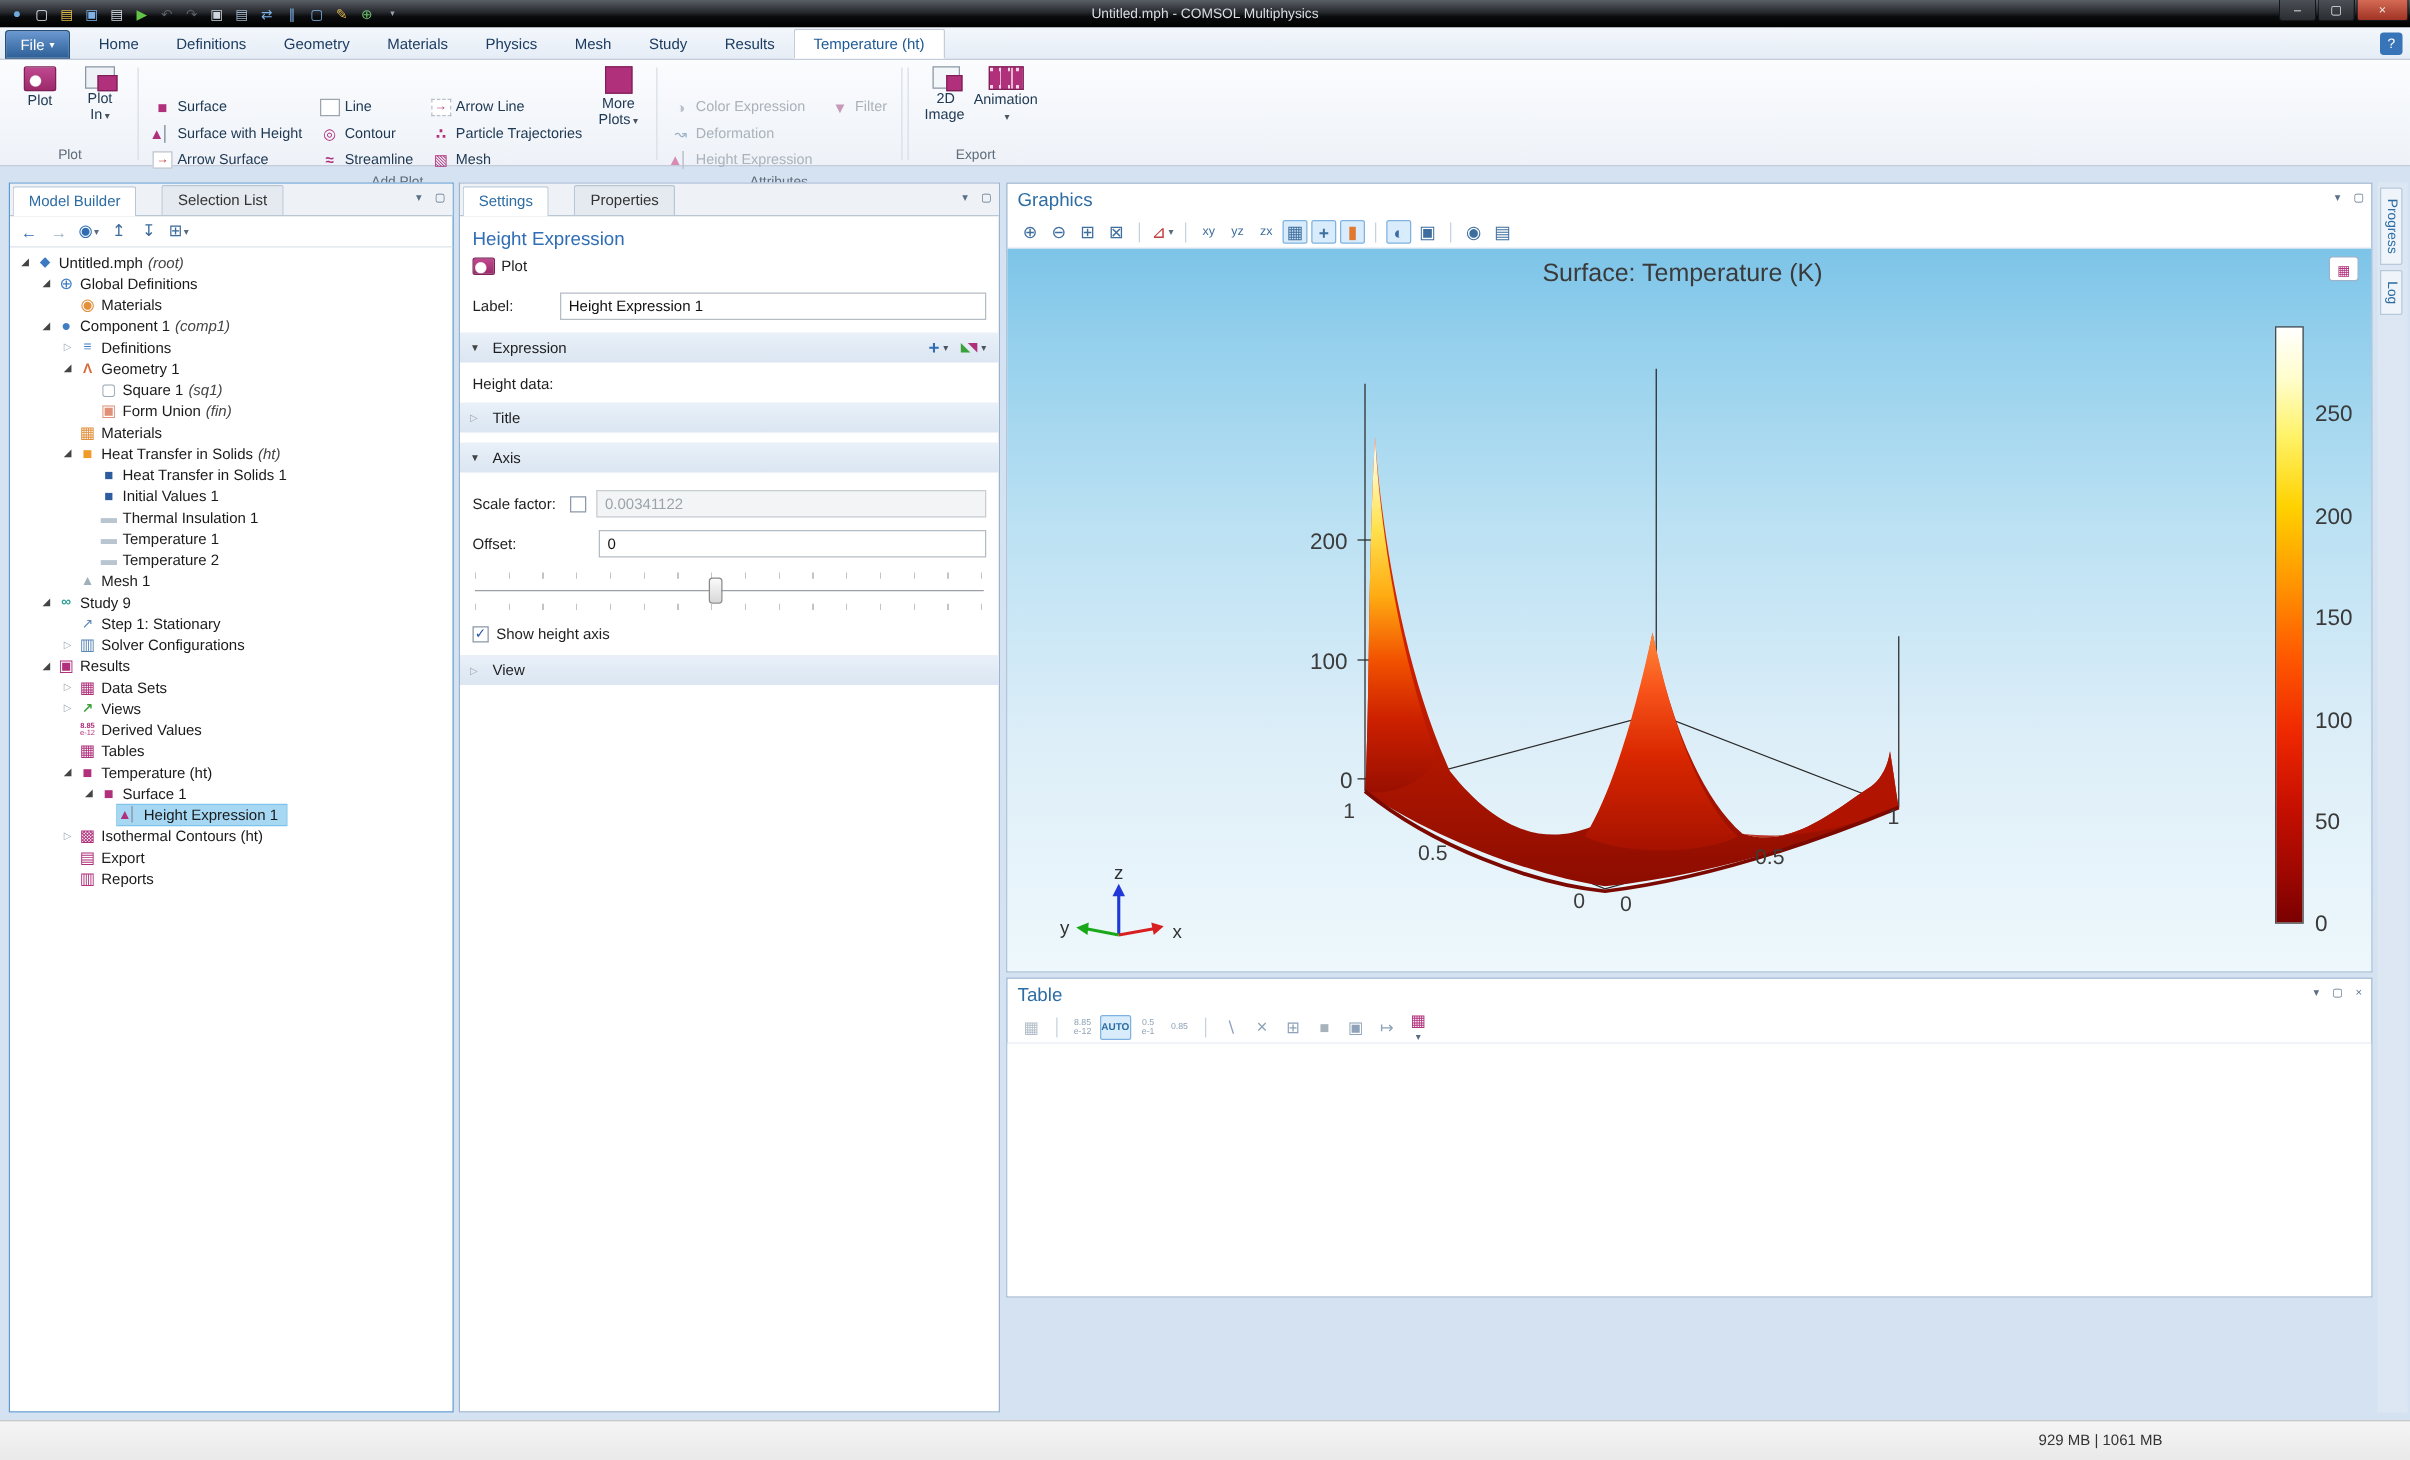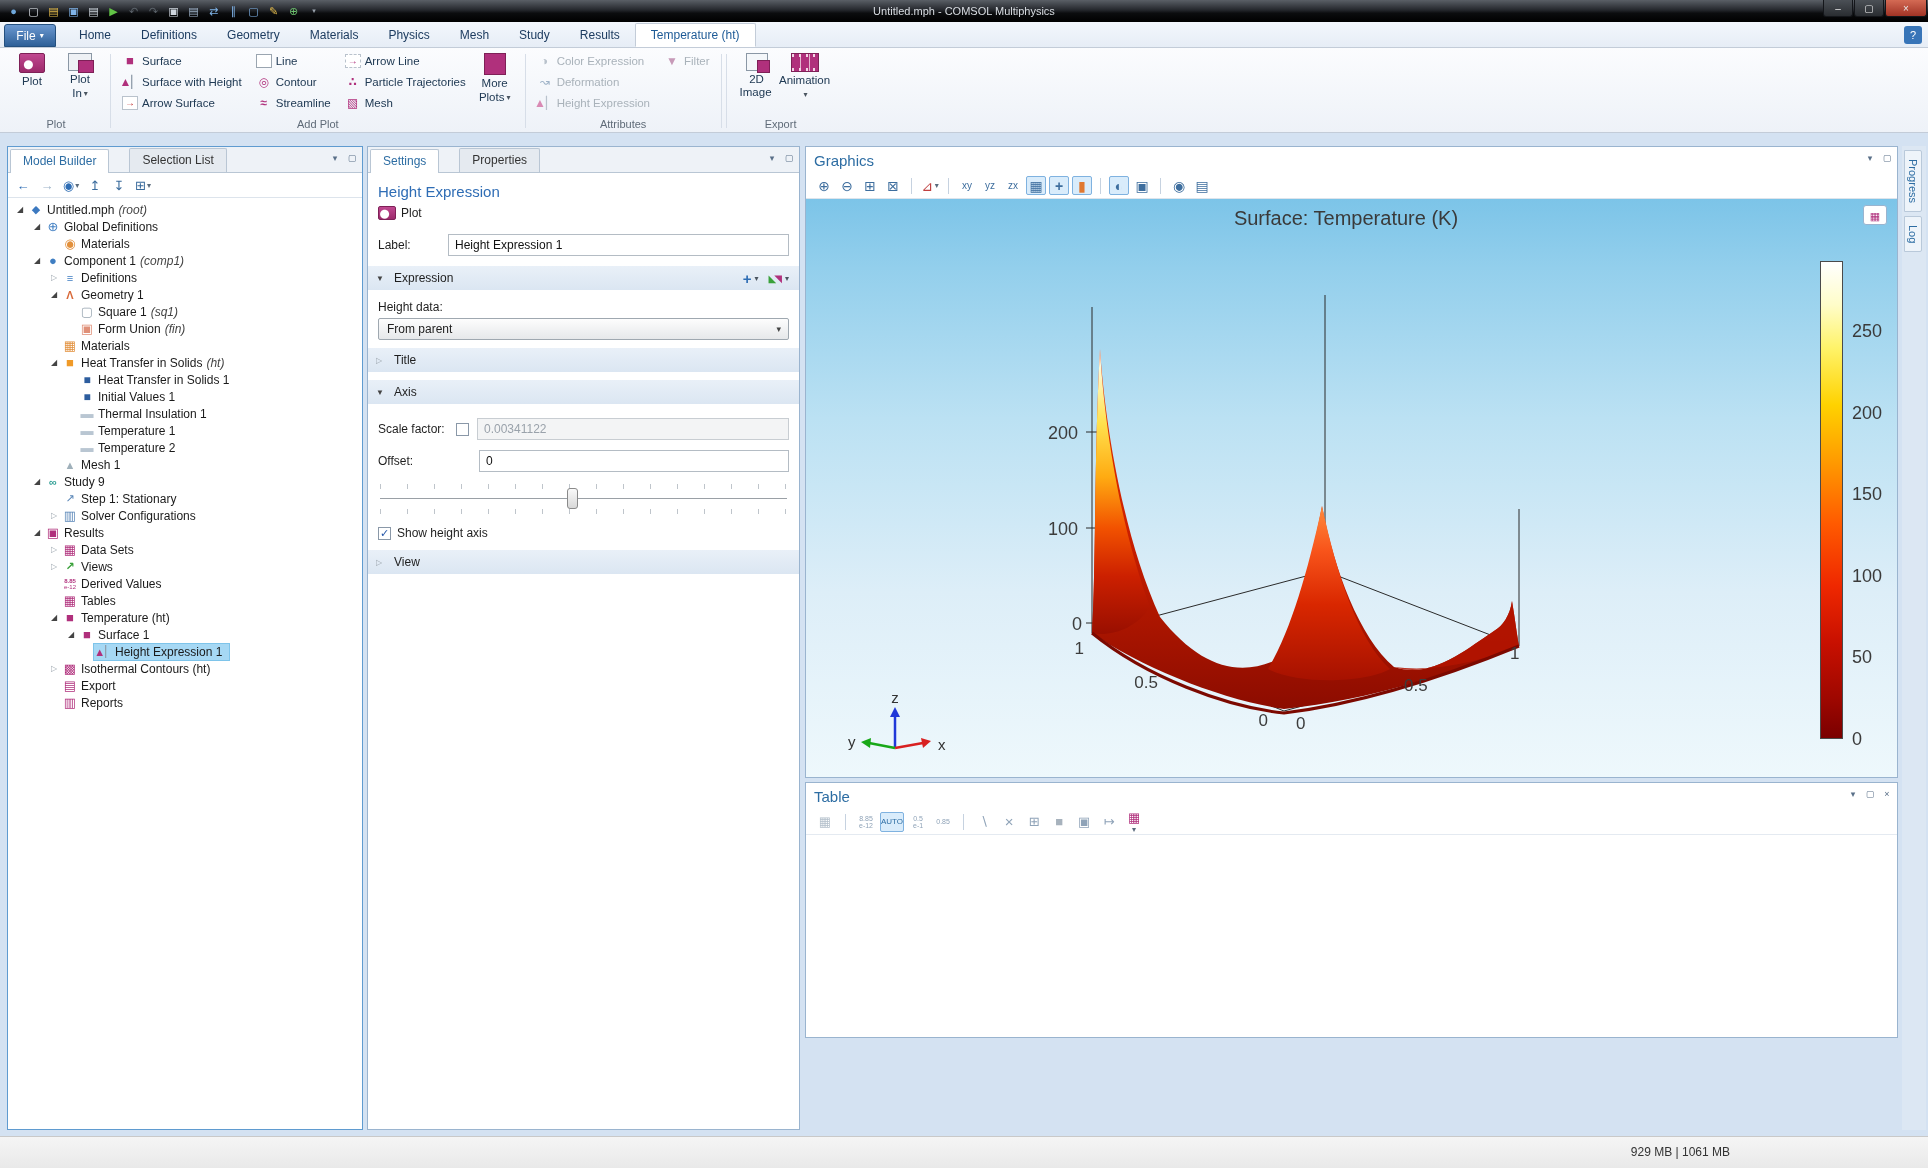--- a/index.html
+++ b/index.html
@@ -52,21 +52,21 @@
   .rgroup{display:flex;flex-direction:column;padding:0 4px;}
   .gsep{width:1px;background:#d7dee8;margin:4px 2px;}
   .gbody{display:flex;flex:1;align-items:flex-start;}
   .glabel{text-align:center;font-size:11px;color:#5f6b78;padding:1px 0 2px 0;}
   .rbigs{display:flex;}
   .rbig{width:48px;display:flex;flex-direction:column;align-items:center;padding-top:3px;}
   .bic{width:28px;height:24px;display:flex;align-items:center;justify-content:center;position:relative;margin-bottom:2px;}
   .rlbl{font-size:11.5px;color:#203a54;line-height:13px;white-space:nowrap;}
   .l2{display:flex;align-items:center;gap:2px;min-height:13px;}
   .caret[data-menu="true"]::after{content:"▾";font-size:8px;color:#4a5560;}
-  .rsmalls{display:flex;flex-direction:column;flex-wrap:wrap;height:64px;column-gap:4px;align-content:flex-start;}
+  .rsmalls{display:flex;flex-direction:column;flex-wrap:wrap;height:64px;column-gap:4px;align-content:flex-start;margin-top:25px;}
   .rsm{display:flex;align-items:center;gap:4px;height:21px;padding:0 5px;font-size:11.5px;color:#203a54;white-space:nowrap;}
   .rsm[data-state="disabled"]{color:#a9b2ba;}
   .rsm[data-state="active"]{background:#d9ecfb;border:1px solid #7fb2e0;border-radius:2px;}
   .ric{width:16px;height:14px;display:inline-flex;align-items:center;justify-content:center;font-size:12px;flex:none;}
   [data-icon="surface-icon"]::before{content:"■";color:#b0307c;font-size:13px;}
   [data-icon="surface-height-icon"]::before{content:"▲";color:#b0307c;}
   [data-icon="surface-height-icon"]::after{content:"▏";color:#8a97a5;}
   [data-icon="arrow-surface-icon"]{border:1px solid #b9c2cc;background:#fff;}
   [data-icon="arrow-surface-icon"]::before{content:"→";color:#c03030;font-size:10px;}
   [data-icon="line-icon"]{border:1px solid #9aa5b0;background:#fff;}
@@ -234,21 +234,21 @@
     display:flex;align-items:center;justify-content:center;padding:0;}
   #gctx span::before{content:"▦";color:#b0307c;font-size:11px;}
 
   
   #table-panel{left:805px;top:782px;width:1093px;height:256px;}
   #ttoolbar{height:26px;display:flex;align-items:center;gap:5px;padding:0 8px;border-bottom:1px solid #e4eaf1;}
   .tbic{min-width:22px;height:20px;display:inline-flex;flex-direction:column;align-items:center;justify-content:center;
     font-size:13px;color:#8fa3b8;}
   .tbic .t1,.tbic .t2{font-size:7px;line-height:7px;color:#8fa3b8;}
   .tbic[data-state="active"]{background:#d9ecfb;border:1px solid #7fb2e0;border-radius:2px;}
-  .tbic[data-state="active"] .t1{color:#2d6da3;font-weight:normal;font-size:8px;}
+  .tbic[data-state="active"] .t1{color:#2d6da3;font-weight:bold;font-size:8px;}
   .tbic[data-menu="true"]::after{content:"▾";font-size:8px;color:#5a6b7d;}
   [data-icon="update-table-icon"]::before{content:"▦";color:#b3bfca;}
   [data-icon="clear-table-icon"]::before{content:"∖";}
   [data-icon="delete-table-icon"]::before{content:"×";font-size:15px;}
   [data-icon="table-headers-icon"]::before{content:"⊞";}
   [data-icon="fill-cell-icon"]::before{content:"■";color:#a7b2bd;}
   [data-icon="copy-table-icon"]::before{content:"▣";}
   [data-icon="export-table-icon"]::before{content:"↦";}
   [data-icon="table-format-icon"]::before{content:"▦";color:#b0307c;}
 
@@ -811,23 +811,20 @@
       <span class="secarrow">▼</span>
       <span>Expression</span>
       <span class="secbtns">
         <span class="plusbtn">+</span>
         <span class="flagbtn">
             <span class="fl2">◥</span>
           </span>
       </span>
     </div>
     <div class="sublabel">Height data:</div>
-    <div class="dropdown">
-      <span>From parent</span>
-    </div>
     <div class="secbar">
       <span class="secarrow" style="color:#9fa8b0;">▷</span>
       <span>Title</span>
     </div>
     <div class="secbar">
       <span class="secarrow">▼</span>
       <span>Axis</span>
     </div>
     <div class="fieldrow" style="margin-top:14px;justify-content:space-between;">
       <label style="width:78px;">Scale factor:</label>

